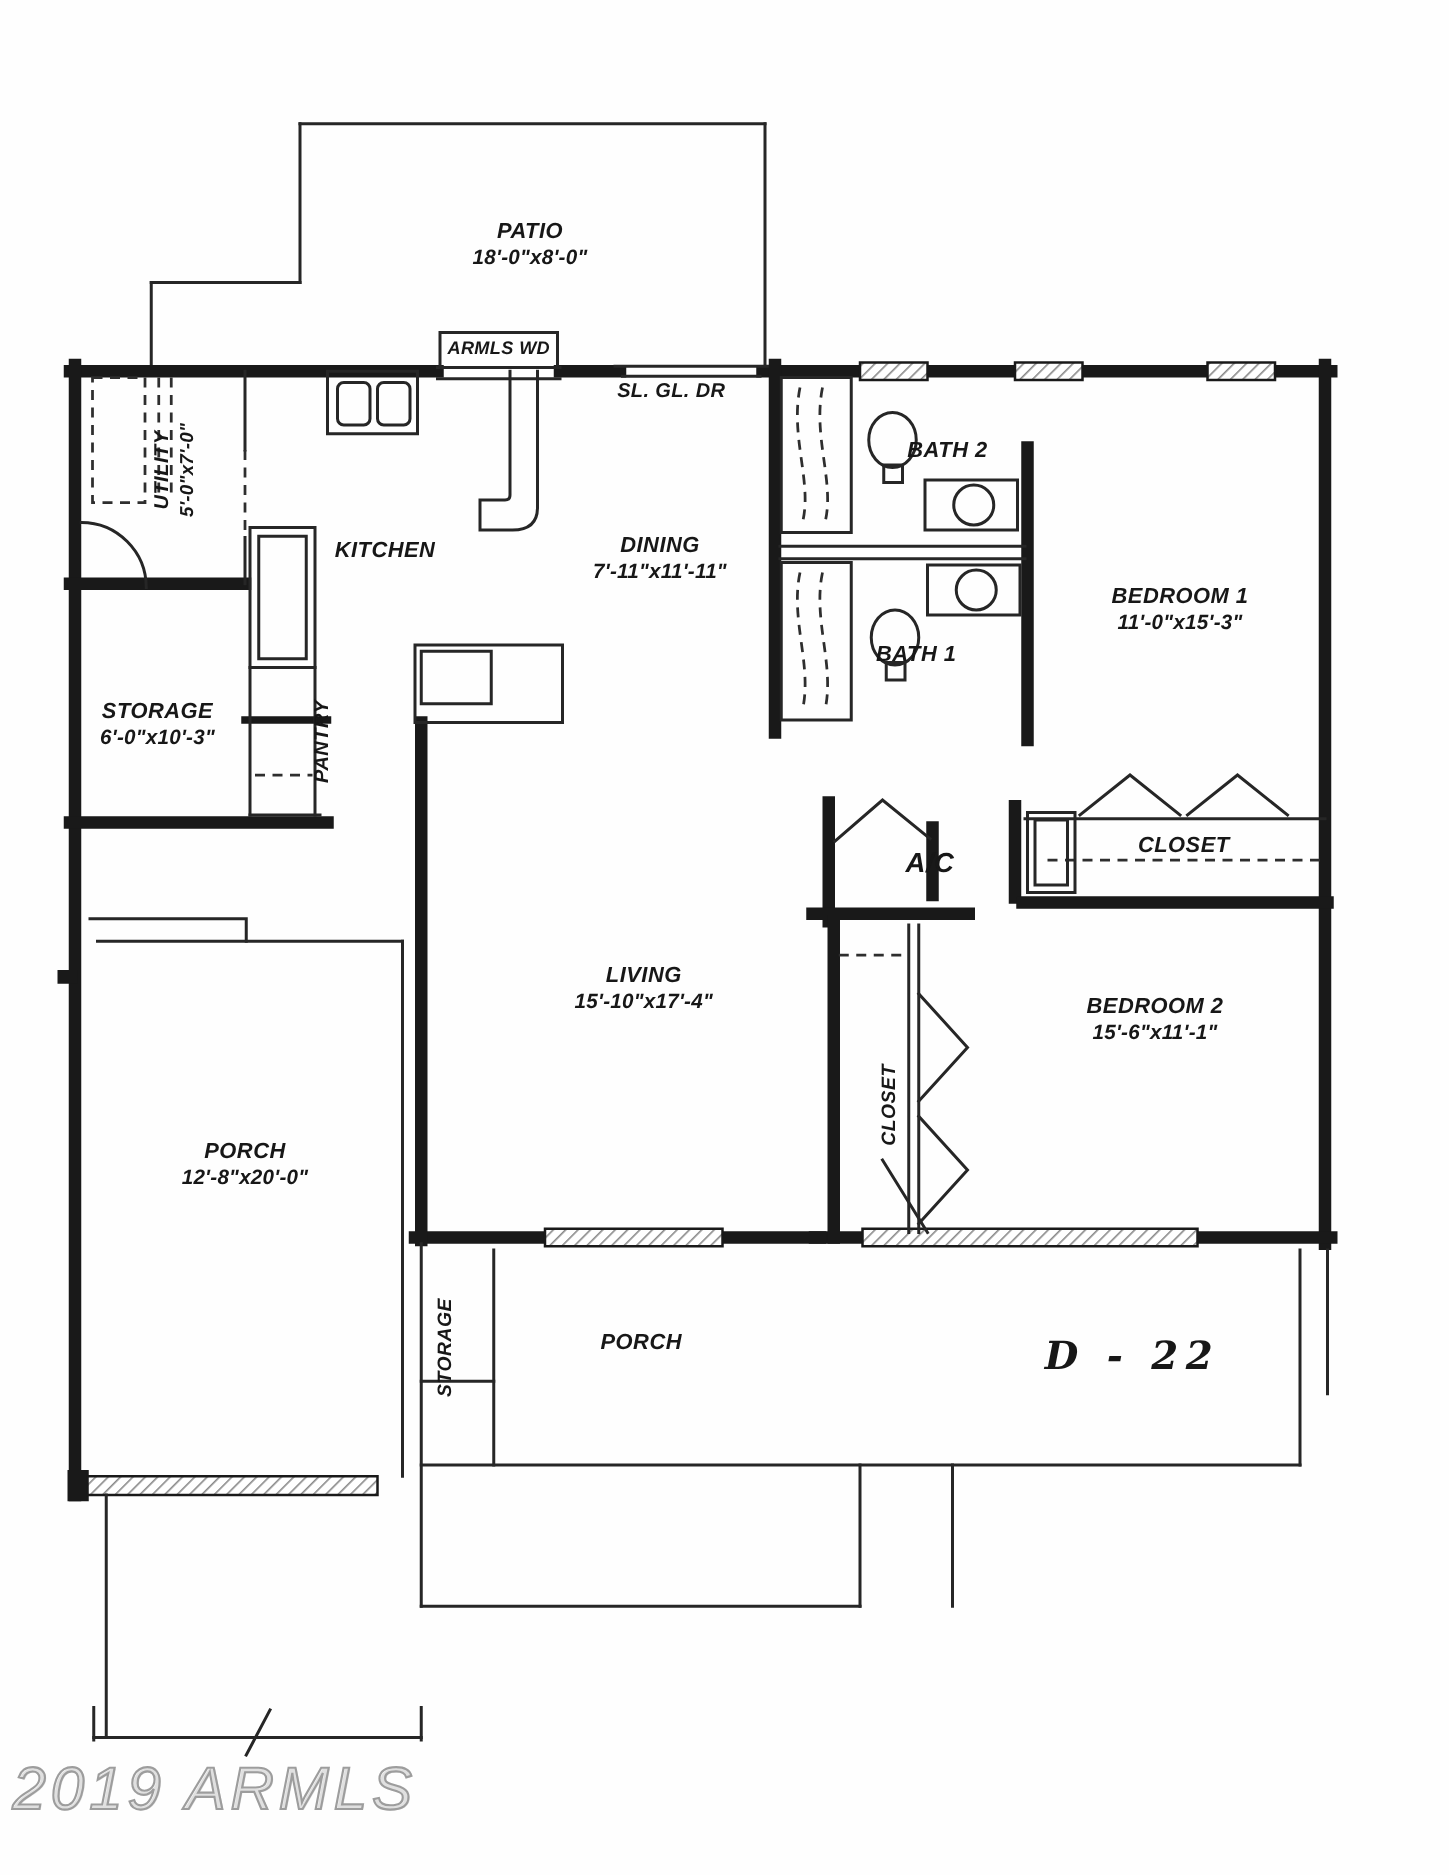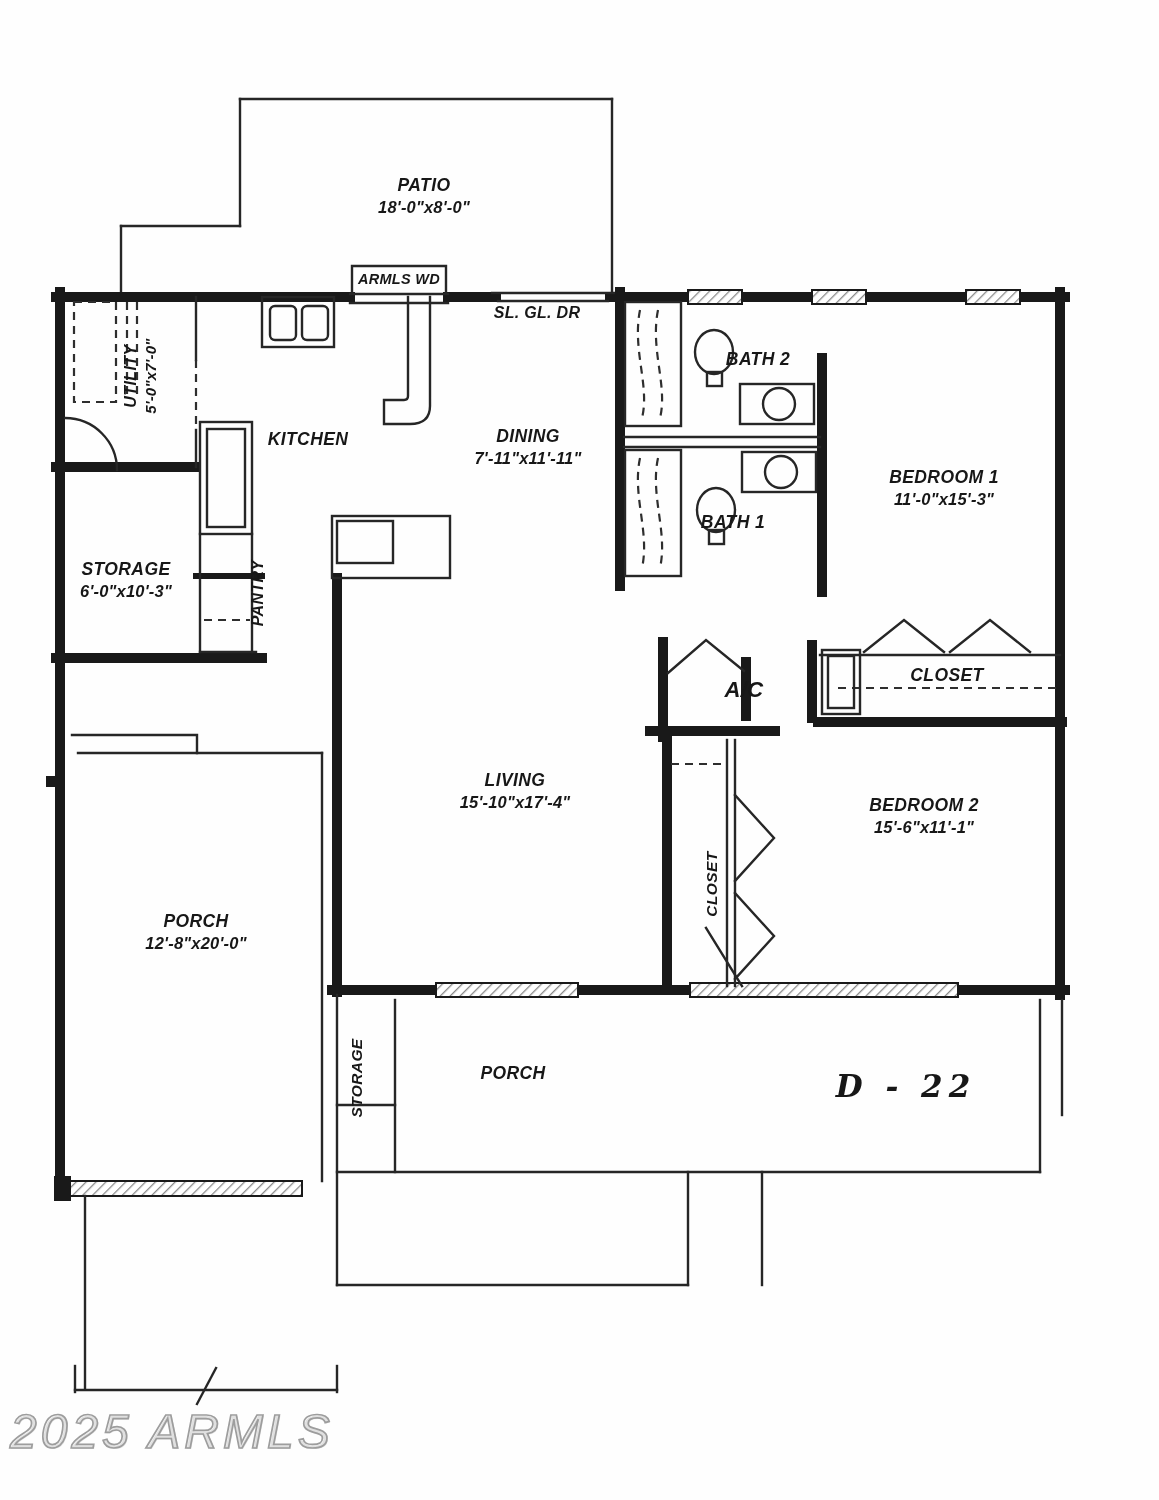--- a/index.html
+++ b/index.html
@@ -291,16 +291,16 @@
 
   <div class="lbl" style="left:513px;top:1074px;">
     <span>PORCH</span>
   </div>
 
   <div class="lbl desig" style="left:906px;top:1086px;">
     <span>D - 22</span>
   </div>
 
   <div class="wm">
-    <span>2025 ARMLS</span>
+    <span>2019 ARMLS</span>
   </div>
 
 </div>
 
 </body></html>

